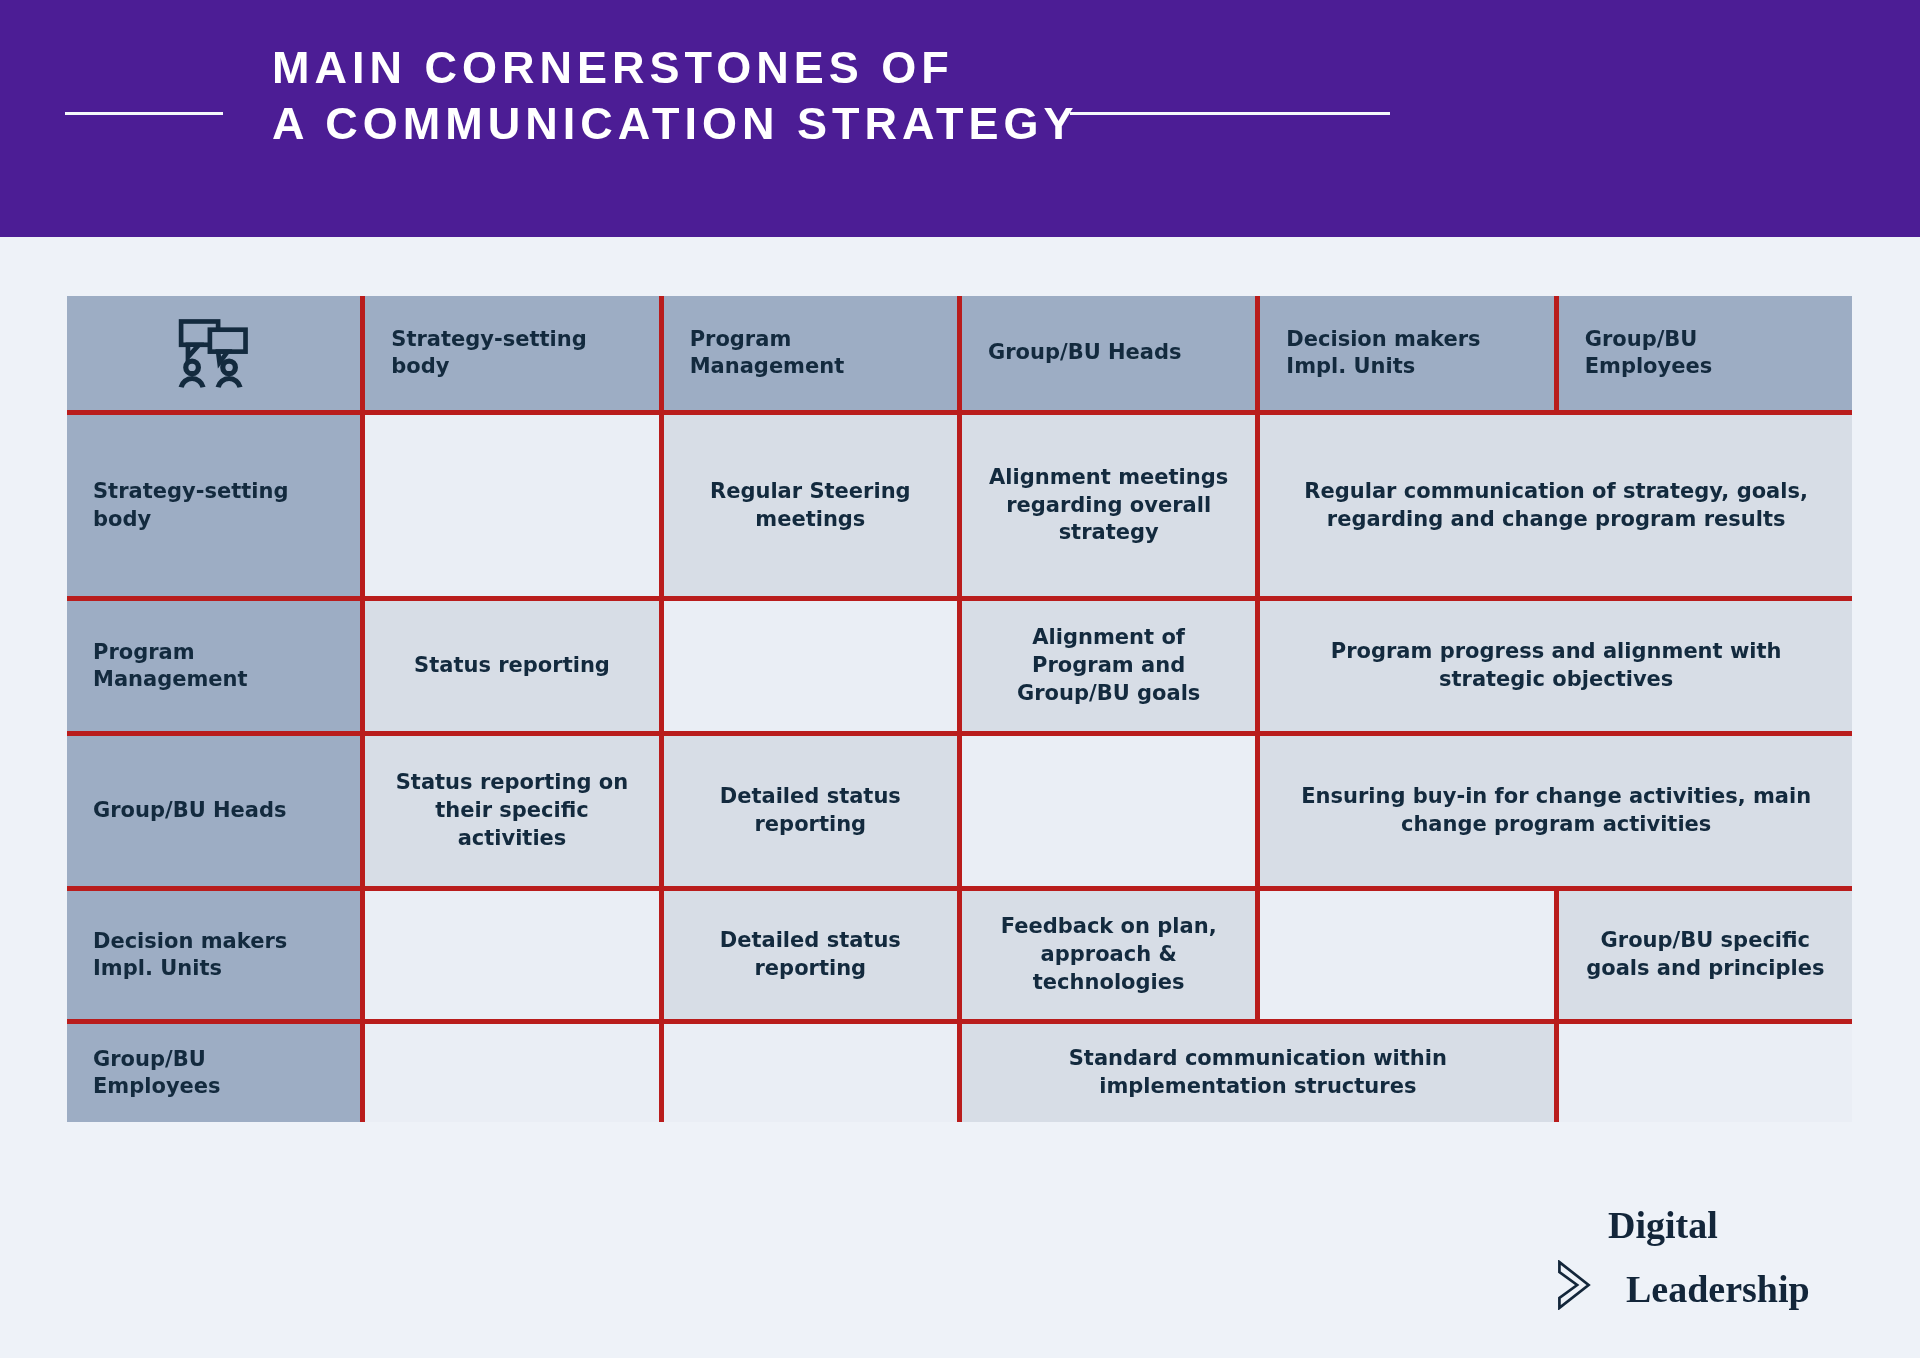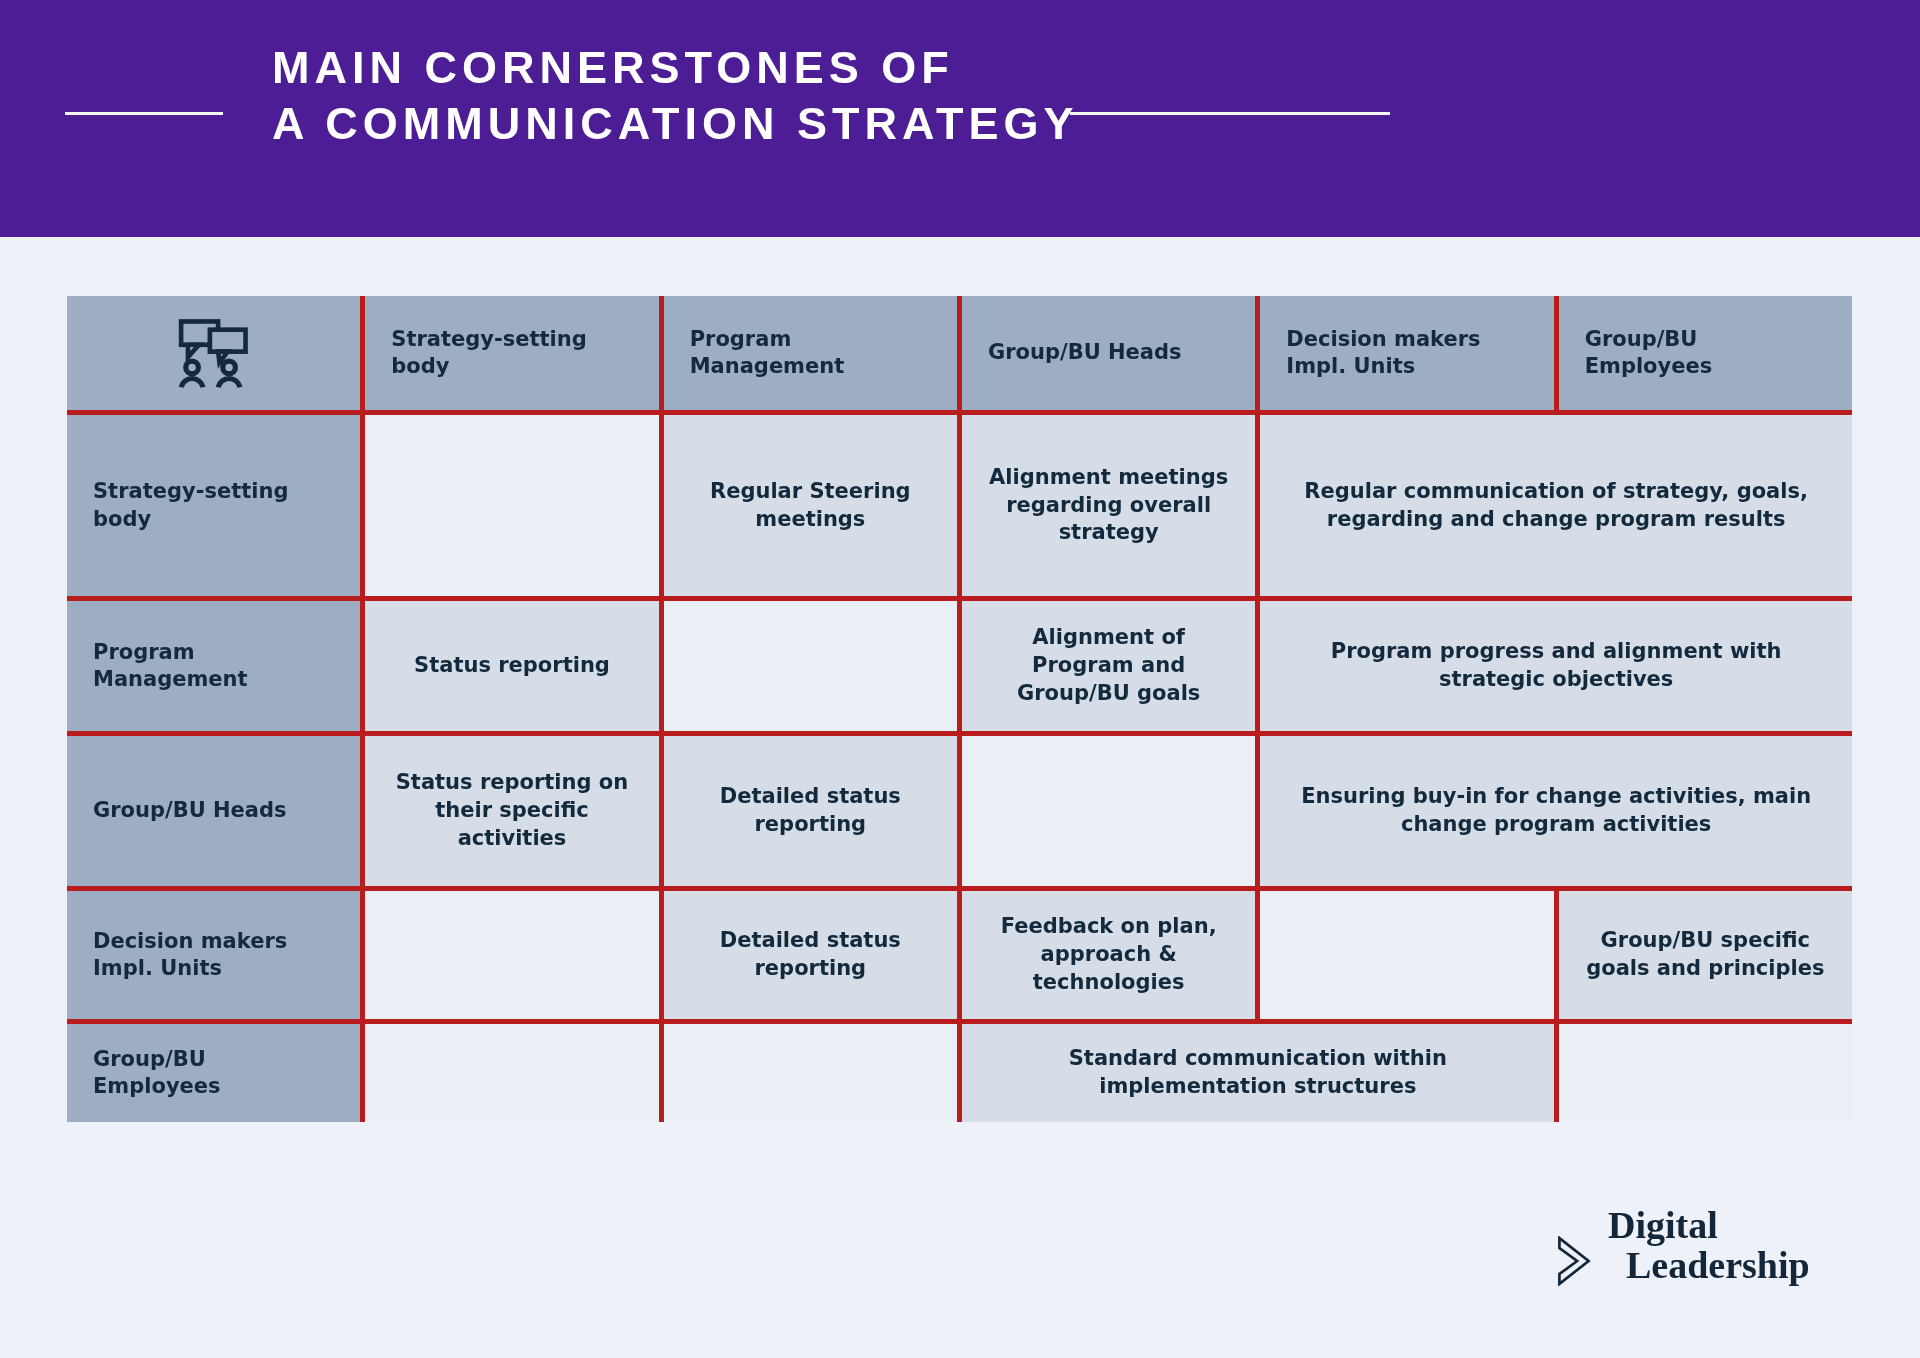--- a/index.html
+++ b/index.html
@@ -89,21 +89,21 @@
     display:flex;align-items:flex-end;gap:16px;
   }
   .logo .chev{margin-top:8px;}
   .logo-text{
     font-family:"Liberation Serif","DejaVu Serif",serif;
     font-weight:bold;
     font-size:38px;
     line-height:1.05;
     color:#13263a;
   }
-  .logo-text .l2{margin-left:18px;}
+  .logo-text .l2{margin-left:18px;margin-top:24px;}
 </style>
 </head>
 <body>
 
 <div class="page">
 
   <div class="banner">
     <div class="rule rule-left"></div>
     <div class="title">
       <div>MAIN CORNERSTONES OF</div>

